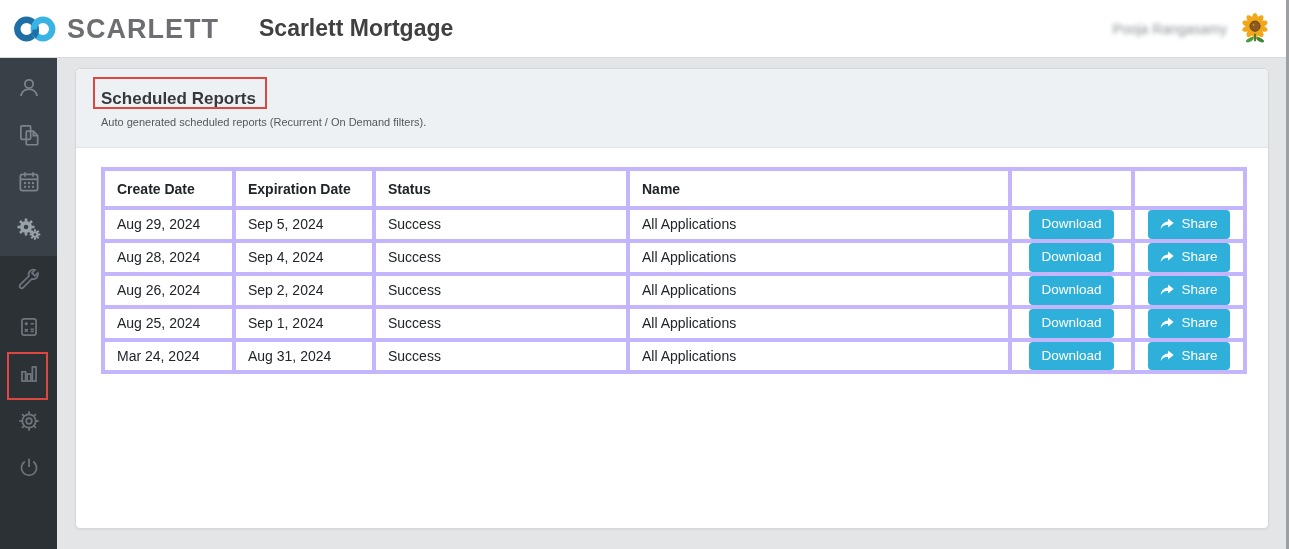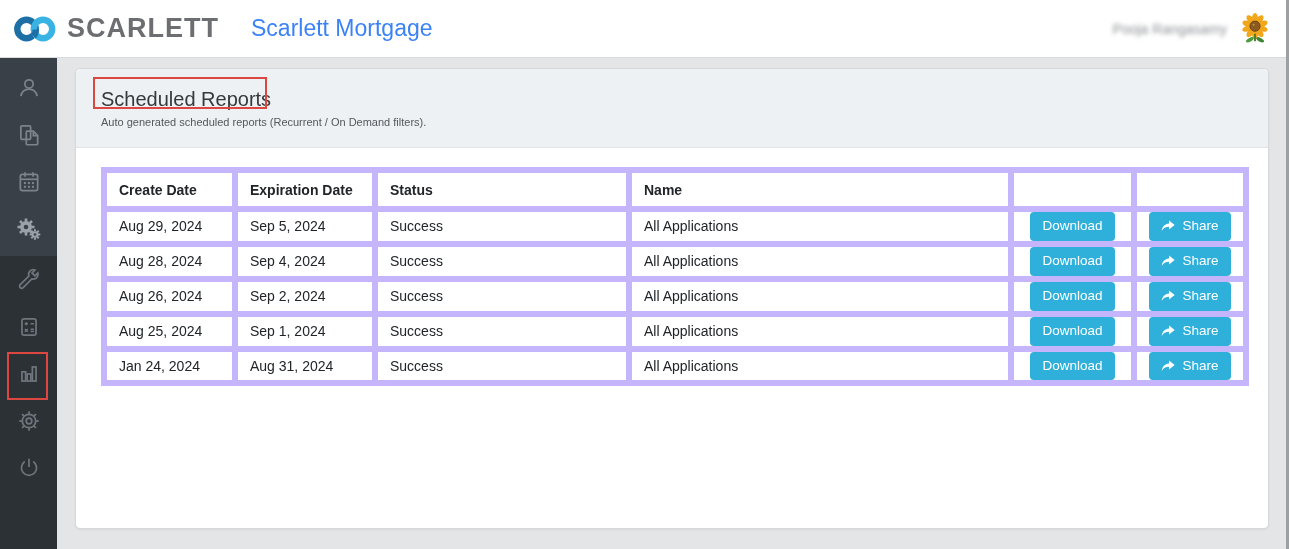--- a/index.html
+++ b/index.html
@@ -15,26 +15,26 @@
     --sidebar-light: #3a4047;
     --annotation-red: #dd4742;
   }
 
   
   .header {
     position: absolute; top: 0; left: 0; right: 0; height: 58px;
     background: #fff; border-bottom: 1px solid #d8dbdd;
     display: flex; align-items: center; padding: 0 18px 0 13px; z-index: 5;
   }
-  .logo { display: flex; align-items: center; }
+  .logo { display: flex; align-items: flex-end; }
   .brand {
     font-size: 27px; font-weight: bold; color: #6d6e71;
     letter-spacing: 1px; margin-left: 8px;
   }
-  .app-title { font-size: 23px; color: #3b82f6; margin-left: 32px; font-weight: 400; }
+  .app-title { font-size: 23px; color: #404040; margin-left: 40px; font-weight: 700; }
   .user-area { margin-left: auto; display: flex; align-items: center; gap: 12px; }
   .user-name { font-size: 14px; color: #8e9194; filter: blur(2.2px); }
 
   
   .sidebar {
     position: absolute; top: 58px; left: 0; bottom: 0; width: 57px;
     background: var(--sidebar-dark);
   }
   .sidebar-top { background: var(--sidebar-light); padding: 6px 0 4px 0; }
   .nav-item {
@@ -54,31 +54,31 @@
   
   .main-card {
     position: absolute; left: 75px; top: 68px; width: 1194px; height: 461px;
     background: #fff; border: 1px solid #d6d9db; border-radius: 5px;
     box-shadow: 0 1px 2px rgba(0,0,0,.06);
   }
   .card-header {
     background: #eef1f3; border-bottom: 1px solid #e2e5e7;
     border-radius: 5px 5px 0 0; padding: 20px 25px 15px 25px; height: 79px;
   }
-  .page-title { font-size: 20px; font-weight: normal; color: #36383b; line-height: 20px; }
+  .page-title { font-size: 17px; font-weight: bold; color: #36383b; line-height: 20px; }
   .page-subtitle { font-size: 11px; color: #54575b; margin-top: 7px; }
   .card-body { padding: 19px 25px; }
 
   
   table.reports {
     width: 100%; border-collapse: collapse; table-layout: fixed;
     font-size: 14px; color: #212529;
   }
   .reports th, .reports td {
-    border: 6px solid #c4b5fd; text-align: left; vertical-align: middle;
+    border: 4px solid #c4b5fd; text-align: left; vertical-align: middle;
     padding: 0 12px; overflow: hidden; white-space: nowrap;
   }
   .reports th { height: 39px; font-weight: bold; }
   .reports td { height: 27px; }
   .reports td.btn-cell { text-align: center; padding: 0 6px; }
   .col-1 { width: 131px; } .col-2 { width: 140px; } .col-3 { width: 254px; }
   .col-4 { width: 382px; } .col-5 { width: 123px; } .col-6 { width: 112px; }
 
   .btn {
     background: var(--accent); color: #fff; border: 0; border-radius: 4px;
@@ -318,21 +318,21 @@
             <td>All Applications</td>
             <td class="btn-cell"><button class="btn">Download</button></td>
             <td class="btn-cell"><button class="btn">
                 <svg width="14" height="12" viewBox="0 0 16 13" fill="#fff">
                   <path d="M9.2 0.3 L15.6 5.4 L9.2 10.5 L9.2 7.4 C5.4 7.4 2.8 8.8 0.8 12.2 C1.4 7.1 4.3 3.9 9.2 3.5 Z"></path>
                 </svg>
                 <span>Share</span>
               </button></td>
           </tr>
           <tr>
-            <td>Jan 24, 2024</td>
+            <td>Mar 24, 2024</td>
             <td>Aug 31, 2024</td>
             <td>Success</td>
             <td>All Applications</td>
             <td class="btn-cell"><button class="btn">Download</button></td>
             <td class="btn-cell"><button class="btn">
                 <svg width="14" height="12" viewBox="0 0 16 13" fill="#fff">
                   <path d="M9.2 0.3 L15.6 5.4 L9.2 10.5 L9.2 7.4 C5.4 7.4 2.8 8.8 0.8 12.2 C1.4 7.1 4.3 3.9 9.2 3.5 Z"></path>
                 </svg>
                 <span>Share</span>
               </button></td>

